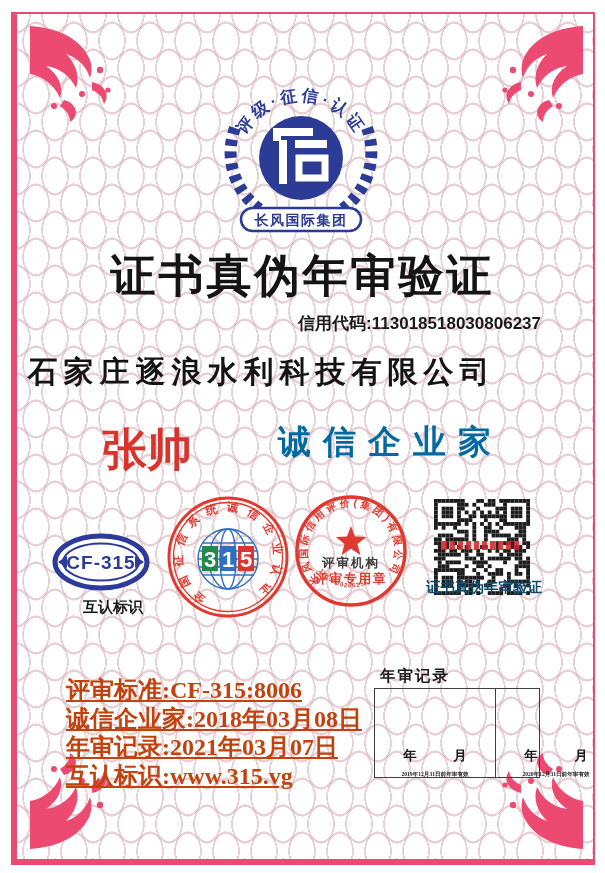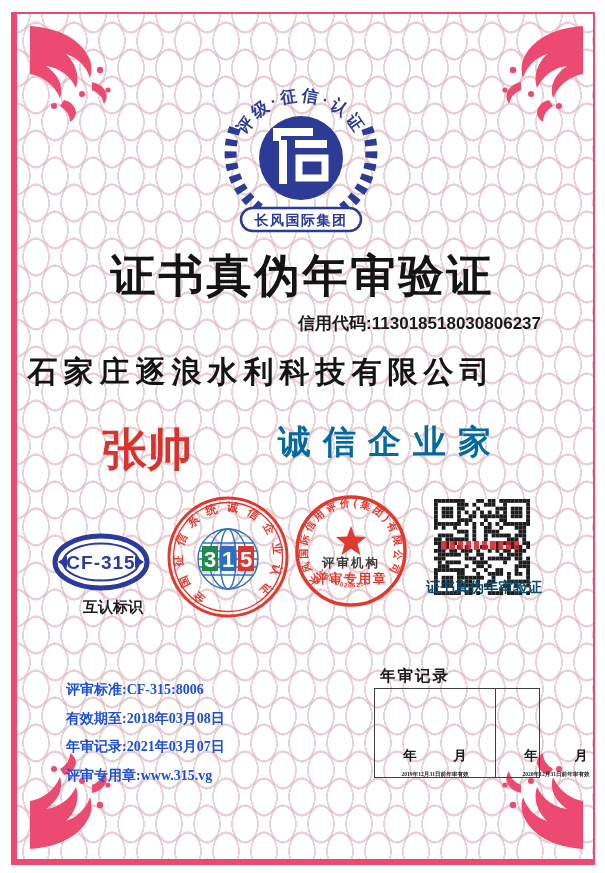--- a/index.html
+++ b/index.html
@@ -29,21 +29,21 @@
   .cf-caption{position:absolute;left:55px;top:598px;width:116px;text-align:center;
     font-size:15px;font-weight:bold;color:#1a1a1a;font-family:Liberation Mono, monospace;}
   .globe-seal{position:absolute;left:166px;top:495px;width:124px;height:124px;}
   .red-seal{position:absolute;left:293px;top:493px;width:116px;height:116px;}
   .qr-wrap{position:absolute;left:434px;top:499px;width:96px;height:96px;background:#fff;}
   .qr-redline{position:absolute;left:8%;top:44%;width:84%;height:9px;opacity:.92;
     background:repeating-linear-gradient(90deg,rgba(205,35,45,.95) 0 5px,rgba(205,35,45,.15) 5px 8px);}
   .qr-caption{position:absolute;left:422px;top:578px;width:124px;text-align:center;
     font-size:14.5px;font-weight:bold;color:#0c4a6e;font-family:"Liberation Serif",serif;}
   .details{position:absolute;left:66px;top:676px;font-family:"Liberation Serif",serif;}
-  .detail-line{font-size:14px;font-weight:bold;color:#1d4ed8;line-height:28.5px;white-space:nowrap;}
+  .detail-line{font-size:24px;font-weight:bold;color:#c2410c;line-height:28.5px;white-space:nowrap;text-decoration:underline;}
   .annual-title{position:absolute;left:380px;top:666px;font-size:15.5px;font-weight:bold;
     color:#1a1a1a;font-family:Liberation Mono, monospace;letter-spacing:2px;}
   .annual-table{position:absolute;left:374px;top:688px;width:164px;height:88px;display:flex;
     border:1.5px solid #3f3f3f;}
   .annual-cell{flex:1;display:flex;flex-direction:column;justify-content:flex-end;}
   .annual-cell.first{border-right:1.5px solid #3f3f3f;}
   .ym-row{display:flex;justify-content:space-around;padding:0 10px;margin-bottom:1px;
     font-size:13.5px;font-weight:bold;color:#1a1a1a;font-family:"Liberation Serif",serif;}
   .cell-note{font-size:10px;font-weight:bold;color:#1a1a1a;white-space:nowrap;text-align:center;
     transform:scale(.56);transform-origin:center bottom;font-family:"Liberation Serif",serif;line-height:11px;}
@@ -507,23 +507,23 @@
         <rect x="21" y="24" width="1" height="1" fill="#1c1c1c"></rect>
         <rect x="22" y="24" width="1" height="1" fill="#1c1c1c"></rect>
         <rect x="24" y="24" width="1" height="1" fill="#1c1c1c"></rect>
       </svg>
     <div class="qr-redline"></div>
   </div>
   <div class="qr-caption">证书真伪年审验证</div>
 
   <div class="details">
     <div class="detail-line">评审标准:CF-315:8006</div>
-    <div class="detail-line">有效期至:2018年03月08日</div>
+    <div class="detail-line">诚信企业家:2018年03月08日</div>
     <div class="detail-line">年审记录:2021年03月07日</div>
-    <div class="detail-line">评审专用章:www.315.vg</div>
+    <div class="detail-line">互认标识:www.315.vg</div>
   </div>
 
   <div class="annual-title">年审记录</div>
   <div class="annual-table">
     <div class="annual-cell first">
       <div class="ym-row">
         <span>年</span>
         <span>月</span>
       </div>
       <div class="cell-note">2019年12月31日前年审有效</div>

